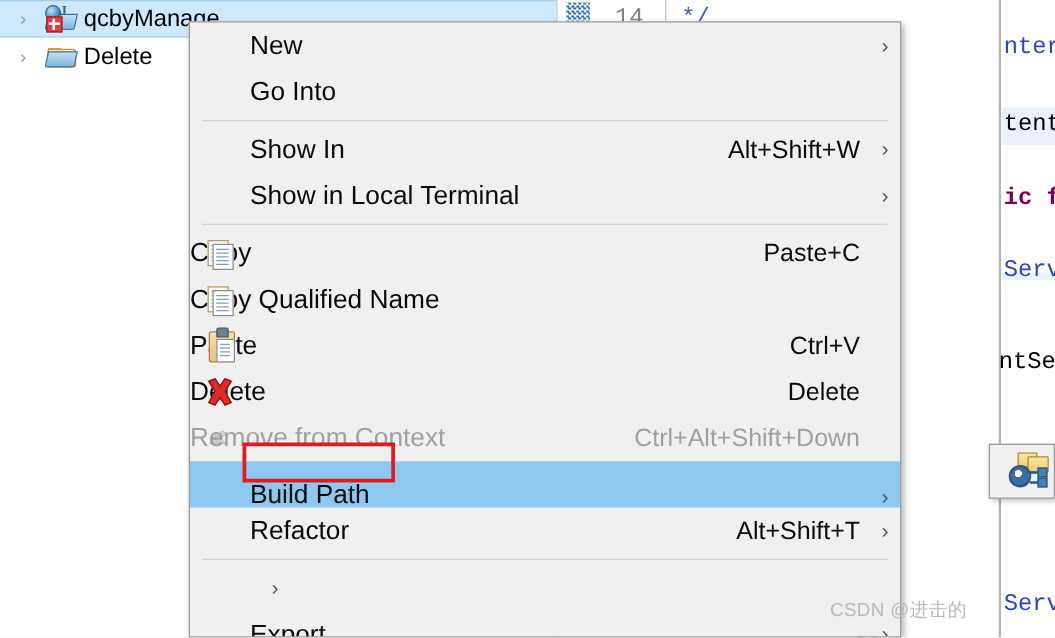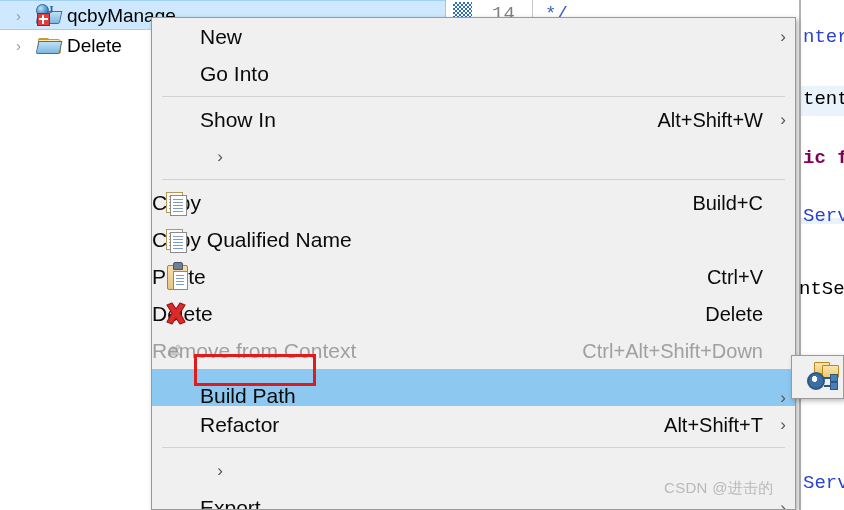--- a/index.html
+++ b/index.html
@@ -172,21 +172,21 @@
   #editor-right-white {
     position: absolute;
     left: 354px; top: 0; bottom: 0; right: 0;
     background: #ffffff;
   }
 
   
   #ctx-menu {
     position: absolute;
     left: 151px; top: 17px;
-    width: 645px;
+    width: 570px;
     background: #f0f0f0;
     border: 1px solid #9a9a9a;
     box-shadow: 2px 2px 5px rgba(0,0,0,0.30);
     box-sizing: border-box;
     z-index: 40;
     overflow: hidden;
     height: 493px;
   }
   .mi {
     position: relative;
@@ -430,33 +430,34 @@
 
   <div class="mi">
     <span class="mi-icon"></span>
     <span class="mi-label">Show In</span>
     <span class="mi-accel">Alt+Shift+W</span>
     <span class="mi-arrow">›</span>
   </div>
 
   <div class="mi">
     <span class="mi-icon"></span>
+    <span class="mi-label">Show in Local Terminal</span>
     <span class="mi-accel"></span>
     <span class="mi-arrow">›</span>
   </div>
 
   <div class="mi-sep"></div>
 
   <div class="mi">
     <span class="mi-icon ic ic-copy">
       <span class="sheet-b"></span>
         <span class="sheet-f"></span>
     </span>
     <span class="mi-label">Copy</span>
-    <span class="mi-accel">Build+C</span>
+    <span class="mi-accel">Paste+C</span>
     <span class="mi-arrow empty">›</span>
   </div>
 
   <div class="mi">
     <span class="mi-icon ic ic-copy">
       <span class="sheet-b"></span>
         <span class="sheet-f"></span>
     </span>
     <span class="mi-label">Copy Qualified Name</span>
     <span class="mi-accel"></span>

